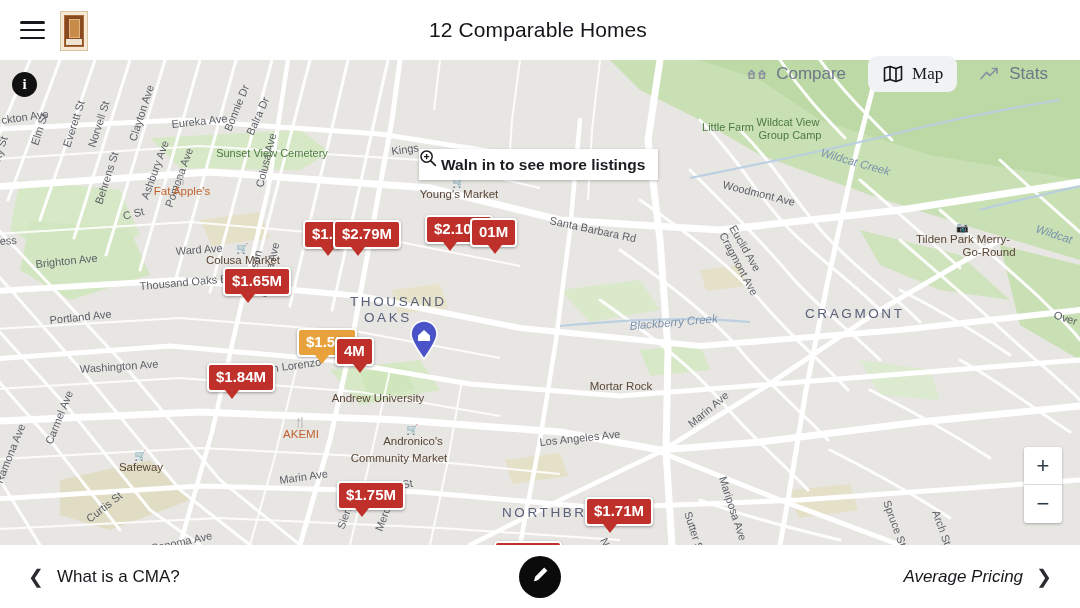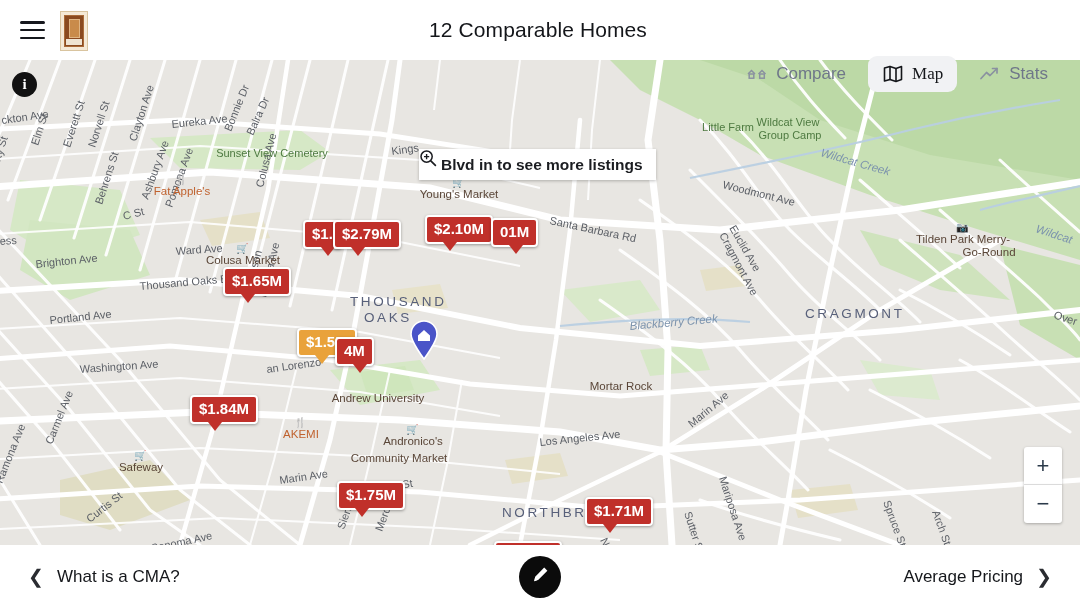--- a/index.html
+++ b/index.html
@@ -88,21 +88,21 @@
 
   .home-pin{position:absolute;z-index:16;width:30px;height:40px;}
 
   
   .bottom{
     position:absolute;left:0;top:545px;width:1080px;height:63px;background:#fff;
     display:flex;align-items:center;z-index:40;
   }
   .bnav{display:flex;align-items:center;gap:13px;cursor:pointer;font-size:17px;color:#15171b;}
   .bnav.left{position:absolute;left:28px;}
-  .bnav.right{position:absolute;right:28px;}
+  .bnav.right{position:absolute;right:28px;font-style:italic;}
   .chev{color:#2a2c31;font-size:19px;line-height:1;}
   .fab{
     position:absolute;left:50%;top:50%;transform:translate(-50%,-50%);
     width:42px;height:42px;border-radius:50%;background:#0b0b0b;
     display:flex;align-items:center;justify-content:center;cursor:pointer;
   }
 </style>
 </head>
 <body>
 
@@ -357,53 +357,53 @@
     <div class="info-badge">i</div>
 
     <div class="zoom-banner">
       <span>
         <svg width="18" height="18" viewBox="0 0 18 18">
           <circle cx="7.6" cy="7.6" r="5.6" fill="none" stroke="#1b1d21" stroke-width="1.5"></circle>
           <path d="M7.6 5 L7.6 10.2 M5 7.6 L10.2 7.6" stroke="#1b1d21" stroke-width="1.4"></path>
           <path d="M11.8 11.8 L16.4 16.4" stroke="#1b1d21" stroke-width="1.7" stroke-linecap="round"></path>
         </svg>
       </span>
-      <span class="txt">Blvd in to see more listings</span>
+      <span class="txt">Waln in to see more listings</span>
     </div>
 
     <div class="home-pin" style="left:409px;top:260px">
       <svg width="30" height="40" viewBox="0 0 30 40">
         <path d="M15 39 C15 39 28 22 28 14 A13 13 0 1 0 2 14 C2 22 15 39 15 39 Z" fill="#4a54c8" stroke="#ffffff" stroke-width="1.6"></path>
         <path d="M9 15.5 L15 10 L21 15.5 L21 21 L9 21 Z" fill="#ffffff"></path>
       </svg>
     </div>
 
     <div id="markerLayer">
         <div class="pin" style="left: 303px; top: 160px;">
           <div class="bub">$1.</div>
         </div>
         <div class="pin" style="left: 333px; top: 160px;">
           <div class="bub">$2.79M</div>
         </div>
         <div class="pin" style="left: 425px; top: 155px;">
           <div class="bub">$2.10M</div>
         </div>
-        <div class="pin" style="left: 491px; top: 158px;">
+        <div class="pin" style="left: 470px; top: 158px;">
           <div class="bub">01M</div>
         </div>
         <div class="pin" style="left: 223px; top: 207px;">
           <div class="bub">$1.65M</div>
         </div>
         <div class="pin amber" style="left: 297px; top: 268px;">
           <div class="bub">$1.5M</div>
         </div>
         <div class="pin" style="left: 335px; top: 277px;">
           <div class="bub">4M</div>
         </div>
-        <div class="pin" style="left: 190px; top: 303px; margin-top: 32px;">
+        <div class="pin" style="left: 207px; top: 303px;">
           <div class="bub">$1.84M</div>
         </div>
         <div class="pin" style="left: 337px; top: 421px;">
           <div class="bub">$1.75M</div>
         </div>
         <div class="pin" style="left: 585px; top: 437px;">
           <div class="bub">$1.71M</div>
         </div>
         <div class="pin" style="left: 494px; top: 481px;">
           <div class="bub">$1.58M</div>

